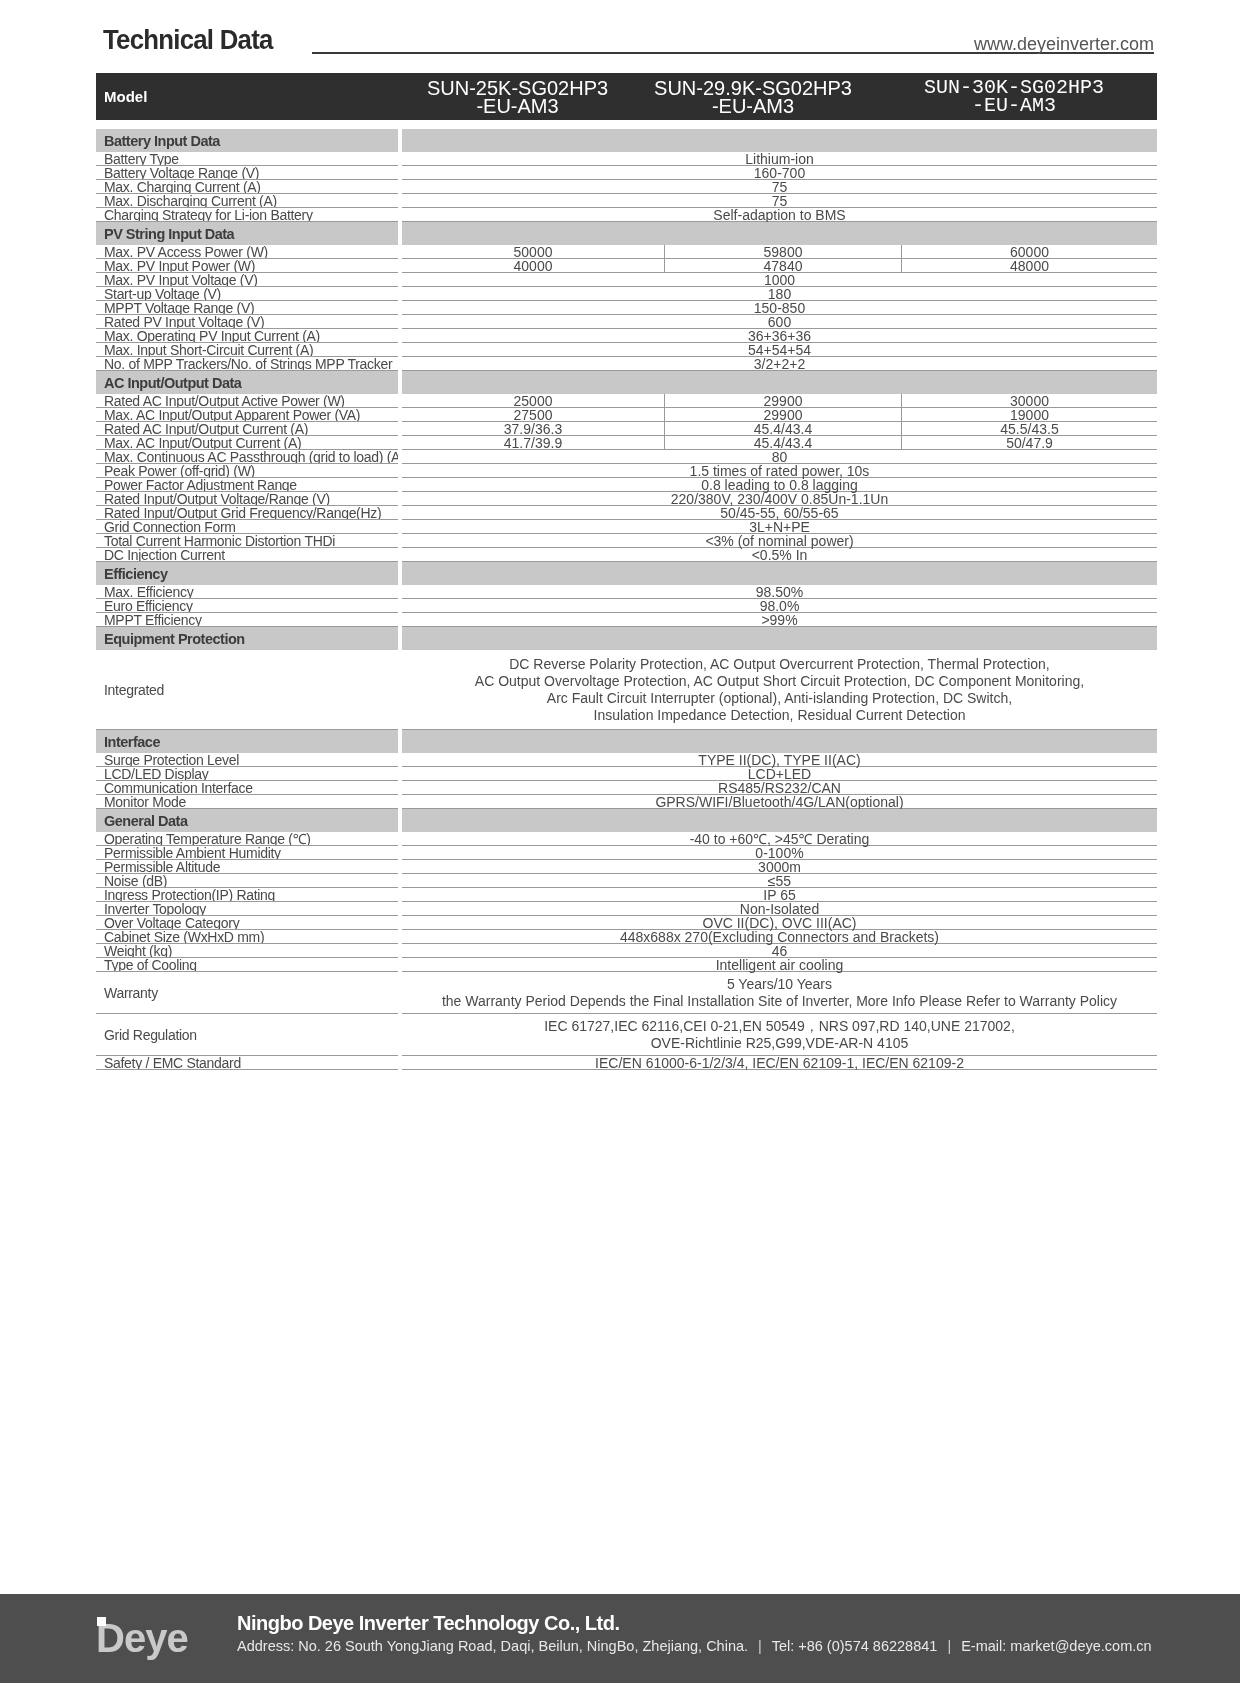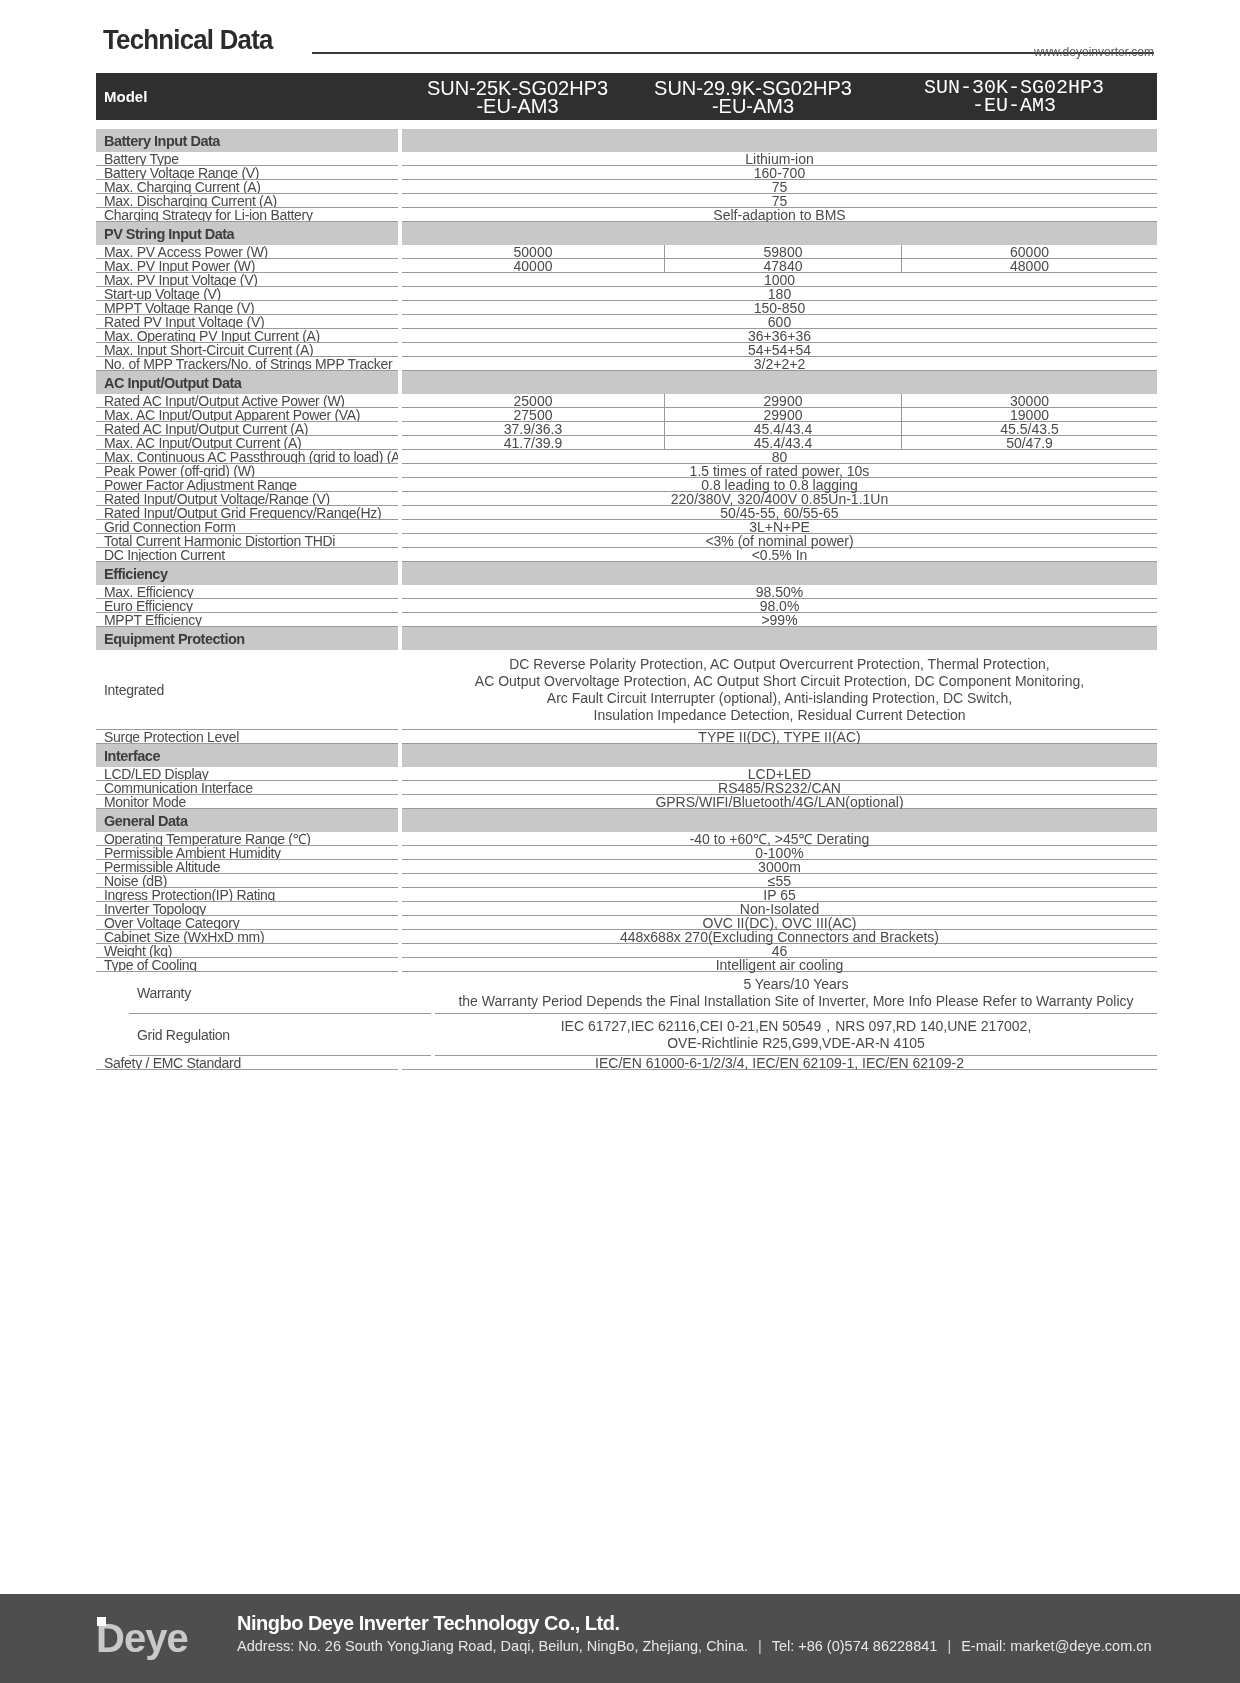--- a/index.html
+++ b/index.html
@@ -6,21 +6,21 @@
   body {
     width: 1240px; height: 1683px; background: #ffffff; position: relative;
     font-family: "Liberation Sans", sans-serif; color: #4a4a4a; overflow: hidden;
   }
   .header { position: absolute; left: 103px; top: 22px; width: 1051px; height: 40px; }
   .title {
     position: absolute; left: 0; top: 2px; font-size: 28px; font-weight: bold; color: #2b2b2b;
     letter-spacing: -0.8px; transform: scaleX(0.92); transform-origin: left;
   }
   .title-rule { position: absolute; left: 209px; right: 0; top: 30px; height: 2px; background: #3a3a3a; }
-  .site-url { position: absolute; right: 0; top: 23px; font-size: 12px; color: #555; }
+  .site-url { position: absolute; right: 0; top: 12px; font-size: 18px; color: #555; }
 
   .table { position: absolute; left: 96px; top: 73px; width: 1061px; }
   .model-row {
     background: #2f2f2f; color: #fff; height: 47px; display: flex; align-items: center;
     margin-bottom: 9px;
   }
   .model-row .lbl { width: 304px; padding-left: 8px; box-sizing: border-box; font-weight: bold; font-size: 15px; }
   .model-row .mcol { flex: 1; text-align: center; font-size: 20px; line-height: 18px; }
   .model-row .mcol:nth-child(2) { flex: 0 0 235px; }
   .model-row .mcol:nth-child(3) { flex: 0 0 236px; }
@@ -34,21 +34,21 @@
   }
   .row .vals { margin-left: 4px; flex: 1; display: flex; border-bottom: 1px solid #9a9a9a; }
   .row .v { flex: 1; text-align: center; font-size: 14px; display: flex; align-items: center; justify-content: center; }
   .row .v + .v { border-left: 1px solid #9a9a9a; }
   .row.split .v:nth-child(1) { flex: 0 0 262px; }
   .row.split .v:nth-child(2) { flex: 0 0 236px; }
   .row.section { height: 23px; }
   .row.section .label { background: #c8c8c8; font-weight: bold; color: #3d3d3d; border-bottom: none; font-size: 14.5px; letter-spacing: -0.5px; }
   .row.section .vals { background: #c8c8c8; border-bottom: none; }
   .row.tall3 { height: 80px; }
-  .row.tall2 { height: 42px; margin-left: 33px; }
+  .row.tall2 { height: 42px; }
   .row .v.multi { flex-direction: column; line-height: 17px; }
 
   .footer {
     position: absolute; left: 0; top: 1594px; width: 1240px; height: 89px; background: #4e4e4e;
   }
   .logo { position: absolute; left: 96px; top: 20px; width: 110px; height: 48px; }
   .logo-sq { position: absolute; left: 1px; top: 3px; width: 9px; height: 9px; background: #ffffff; }
   .logo-text { position: absolute; left: 0; top: 2px; font-size: 40px; font-weight: bold; color: #c9c9c9; letter-spacing: -1px; }
   .company { position: absolute; left: 237px; top: 18px; font-size: 20px; font-weight: bold; color: #fff; letter-spacing: -0.5px; }
   .address { position: absolute; left: 237px; top: 44px; font-size: 14.5px; color: #e8e8e8; white-space: nowrap; }
@@ -226,21 +226,21 @@
       </div>
       <div class="row">
         <div class="label">Power Factor Adjustment Range</div>
         <div class="vals">
           <div class="v">0.8 leading to 0.8 lagging</div>
         </div>
       </div>
       <div class="row">
         <div class="label">Rated Input/Output Voltage/Range (V)</div>
         <div class="vals">
-          <div class="v">220/380V,  320/400V  0.85Un-1.1Un</div>
+          <div class="v">220/380V,  230/400V  0.85Un-1.1Un</div>
         </div>
       </div>
       <div class="row">
         <div class="label">Rated Input/Output Grid Frequency/Range(Hz)</div>
         <div class="vals">
           <div class="v">50/45-55,  60/55-65</div>
         </div>
       </div>
       <div class="row">
         <div class="label">Grid Connection Form</div>
@@ -290,29 +290,29 @@
         <div class="label">Integrated</div>
         <div class="vals">
           <div class="v multi">
             <div>DC Reverse Polarity Protection, AC Output Overcurrent Protection, Thermal Protection,</div>
             <div>AC Output Overvoltage Protection, AC Output Short Circuit Protection, DC Component Monitoring,</div>
             <div>Arc Fault Circuit Interrupter (optional),  Anti-islanding Protection, DC  Switch,</div>
             <div>Insulation Impedance Detection, Residual Current Detection</div>
           </div>
         </div>
       </div>
+      <div class="row section">
+        <div class="label">Interface</div>
+        <div class="vals"></div>
+      </div>
       <div class="row">
         <div class="label">Surge Protection Level</div>
         <div class="vals">
           <div class="v">TYPE II(DC), TYPE II(AC)</div>
         </div>
-      </div>
-      <div class="row section">
-        <div class="label">Interface</div>
-        <div class="vals"></div>
       </div>
       <div class="row">
         <div class="label">LCD/LED Display</div>
         <div class="vals">
           <div class="v">LCD+LED</div>
         </div>
       </div>
       <div class="row">
         <div class="label">Communication Interface</div>
         <div class="vals">

